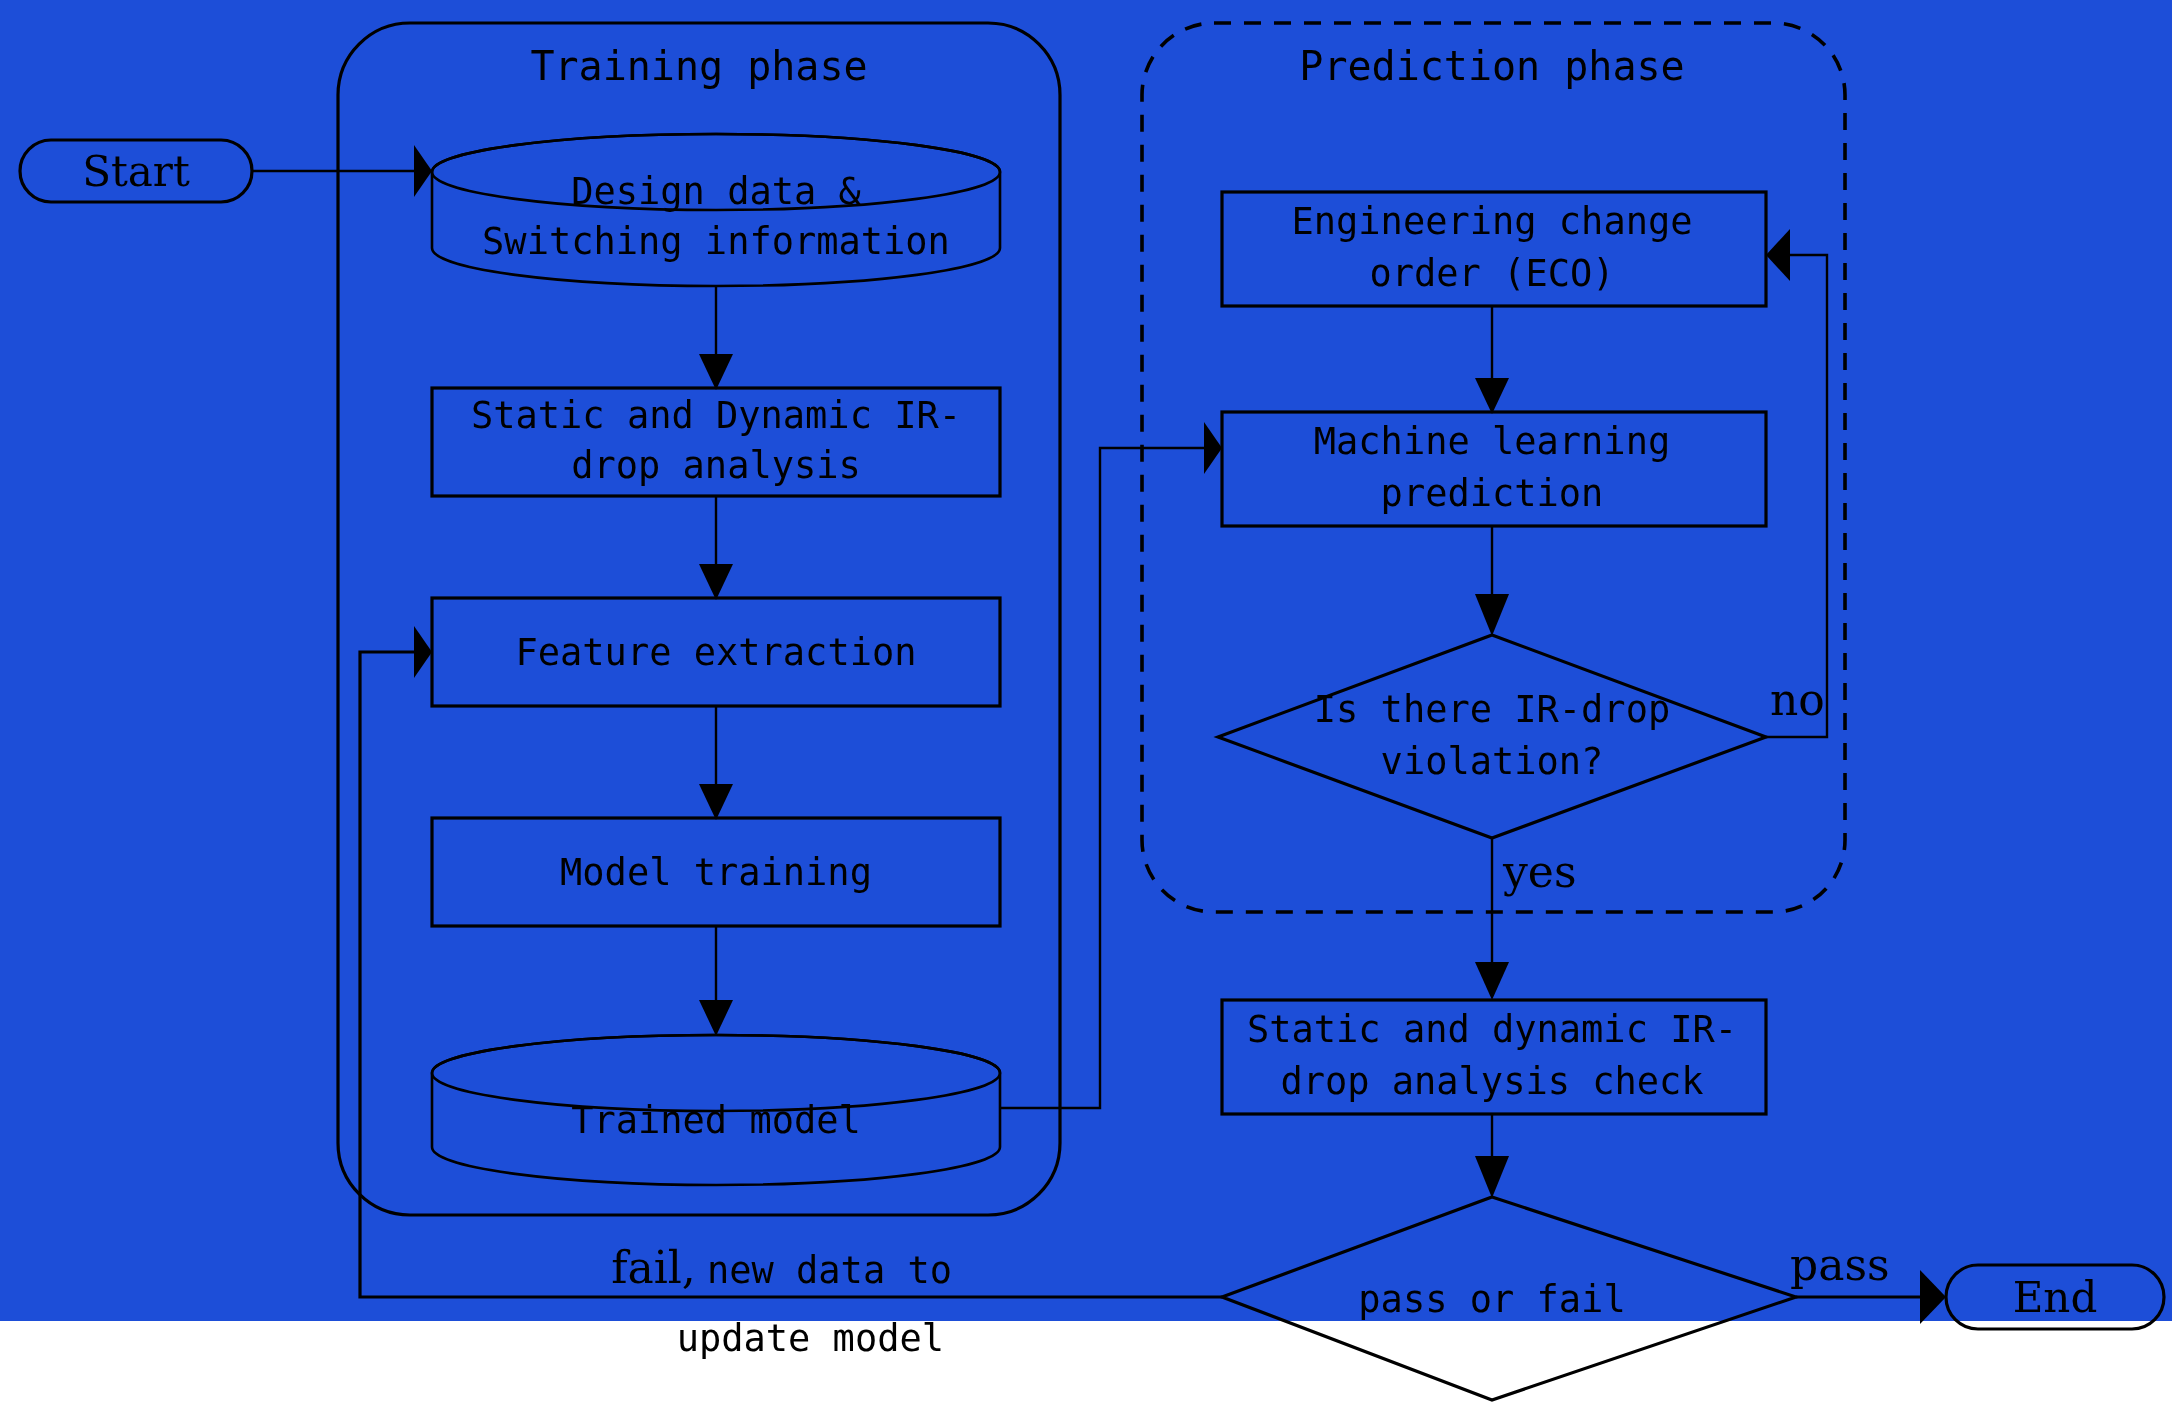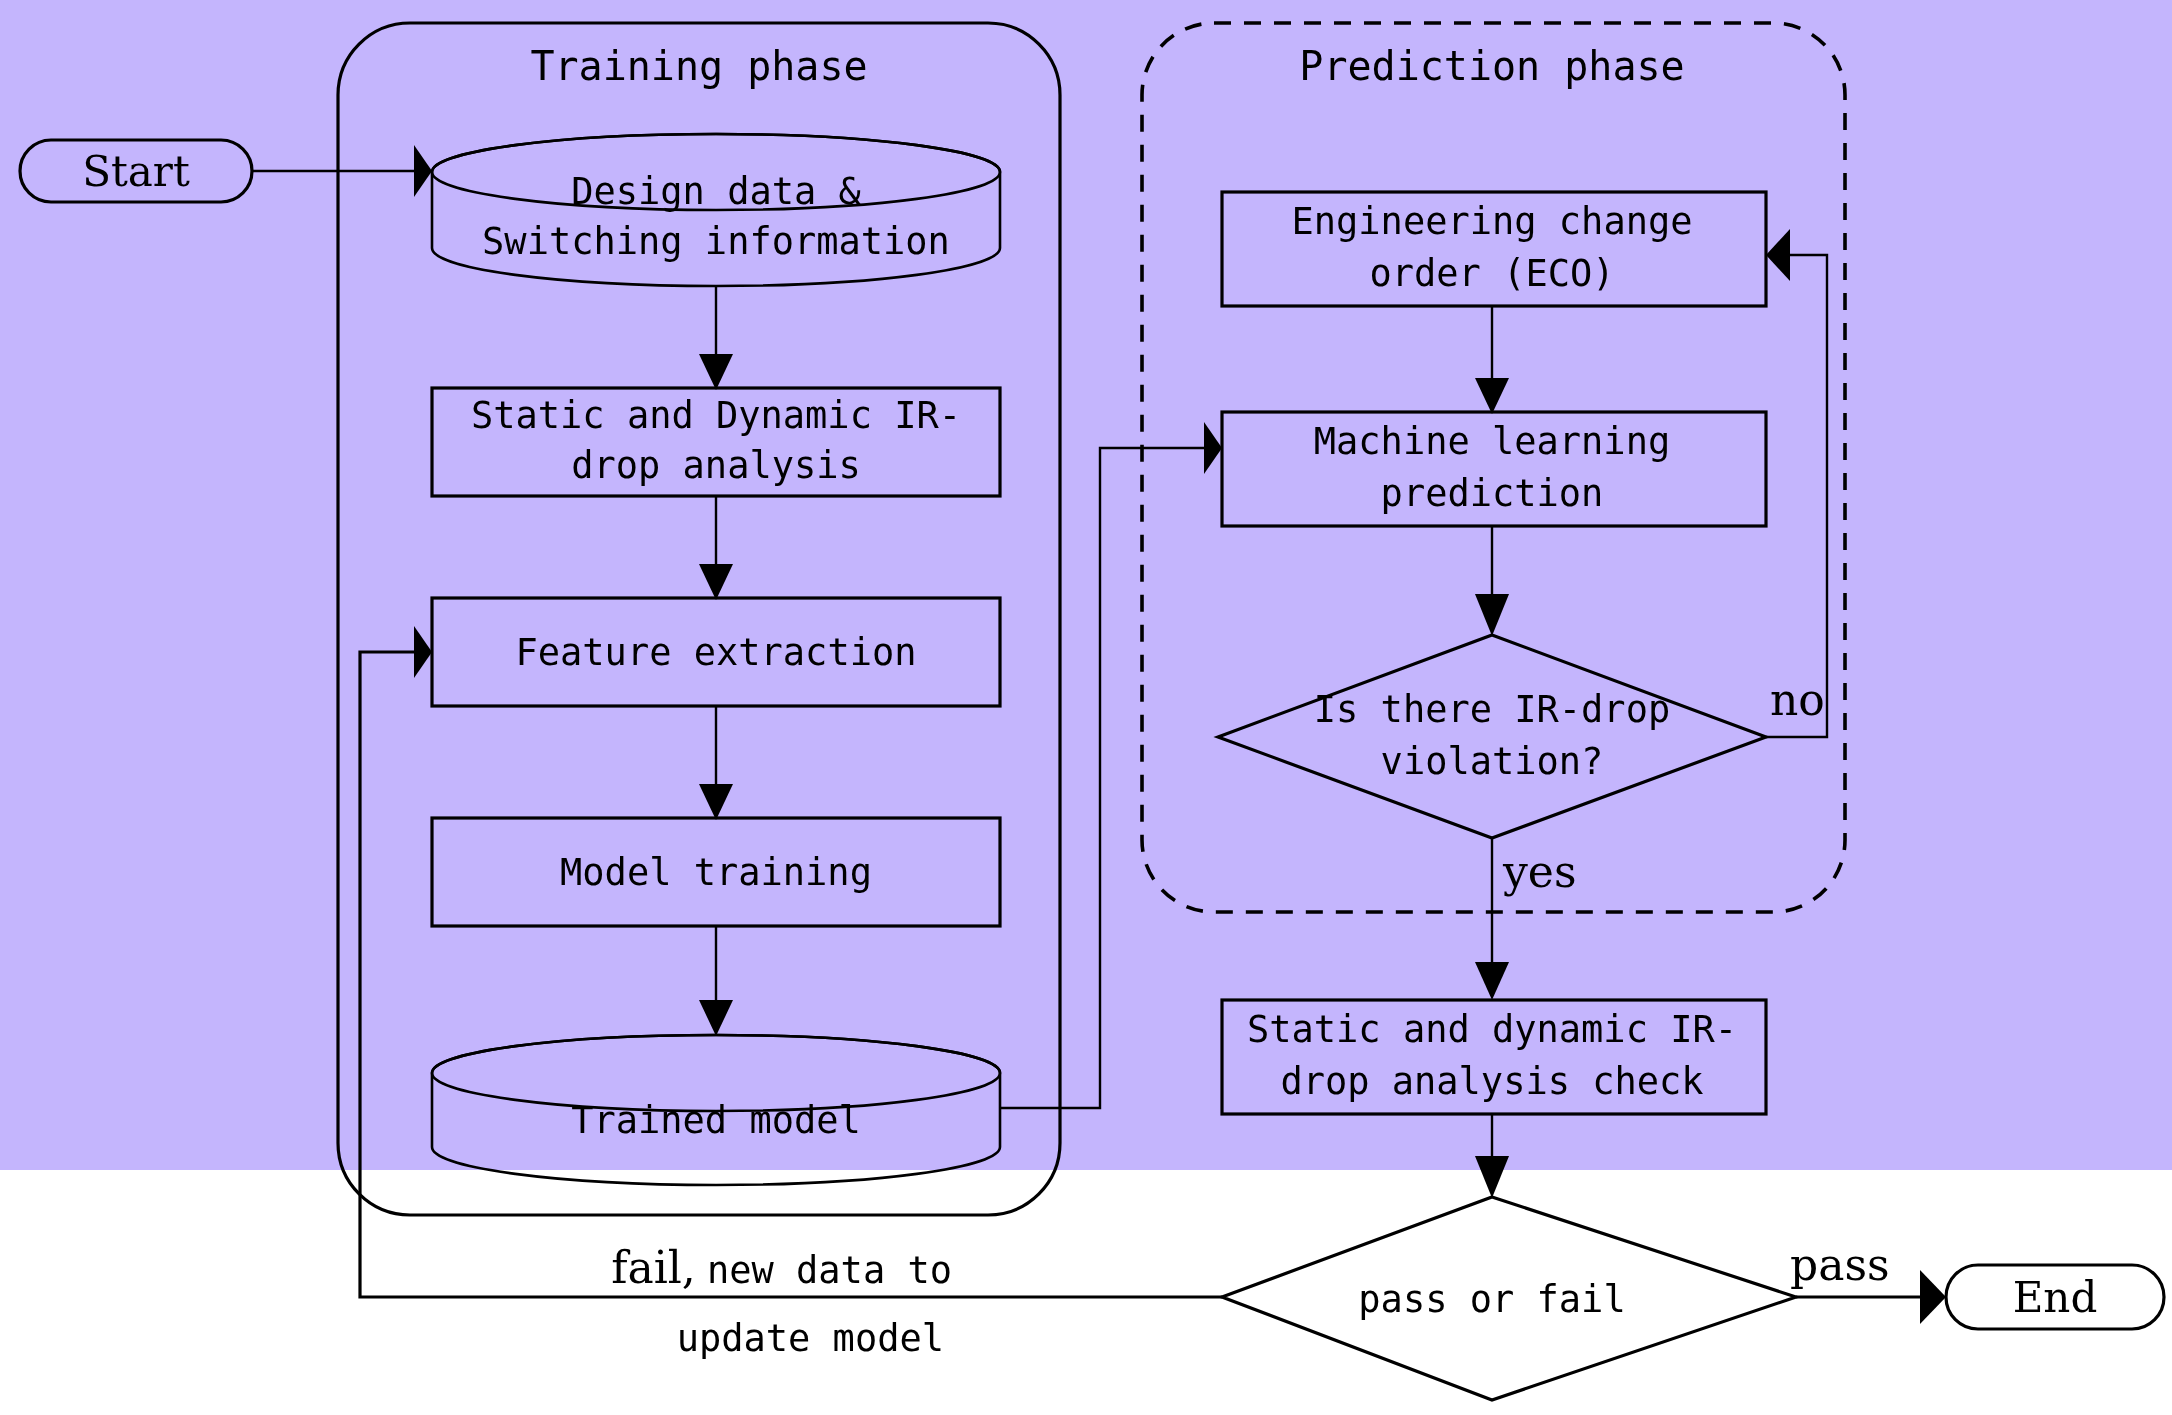--- a/index.html
+++ b/index.html
@@ -1,17 +1,17 @@
 <!DOCTYPE html>
 <html><head>
 <meta charset="utf-8">
 <style>
   html,body{margin:0;padding:0;background:#ffffff;}
   body{width:2172px;height:1415px;overflow:hidden;font-family:"DejaVu Serif",serif;}
-  #stage{position:relative;width:2172px;height:1170px;background:#c4b5fd;}
+  #stage{position:relative;width:2172px;height:1321px;background:#1d4ed8;}
   svg{position:absolute;top:0;left:0;width:2172px;height:1415px;}
   .shape{fill:none;stroke:#000;stroke-width:3.2;}
   .shape-thin{fill:none;stroke:#000;stroke-width:2.6;}
   .conn{fill:none;stroke:#000;stroke-width:3.2;}
   .conn-thin{fill:none;stroke:#000;stroke-width:2.4;}
   .group-solid{fill:none;stroke:#000;stroke-width:3.2;}
   .group-dashed{fill:none;stroke:#000;stroke-width:3.6;stroke-dasharray:17 13;}
   .head{fill:#000;stroke:none;}
   text{fill:#000;}
   .t-node{font-family:"DejaVu Sans Mono",monospace;font-size:37px;}

